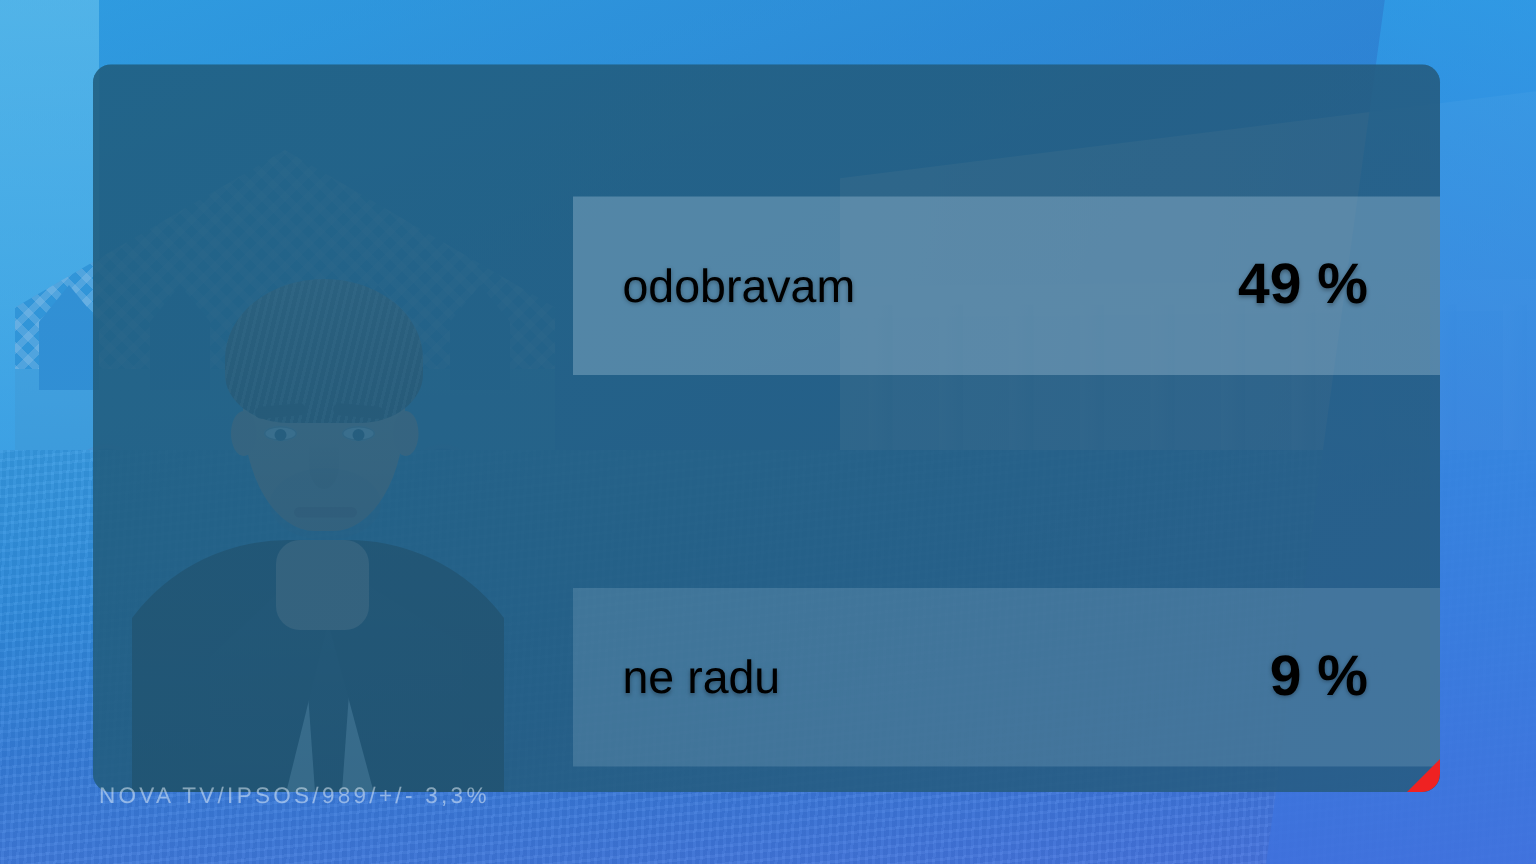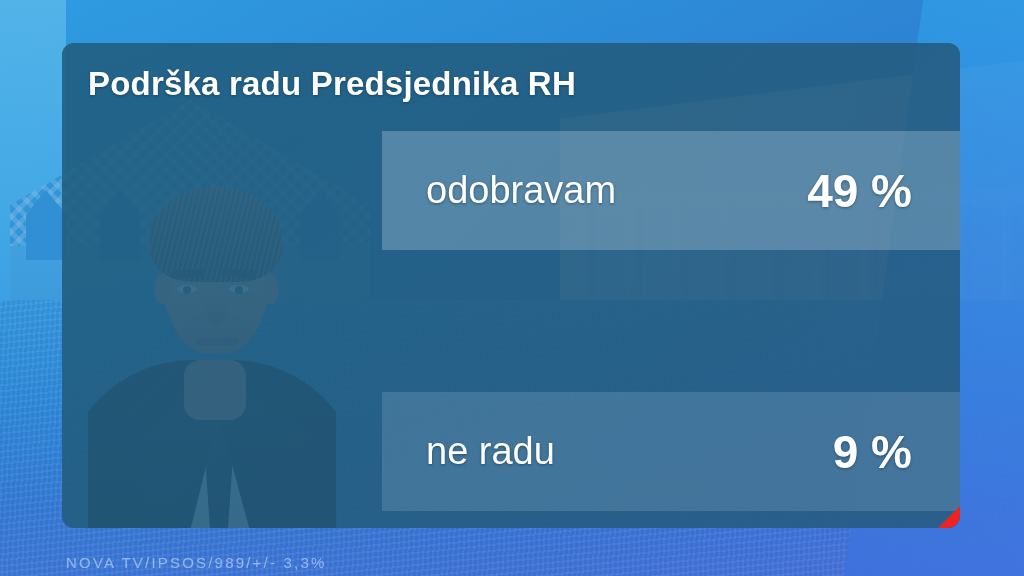--- a/index.html
+++ b/index.html
@@ -211,38 +211,38 @@
 
   
   #rows {
     position:absolute; left:320px; top:88px; width:578px; height:397px;
   }
   .row {
     position:absolute; left:0; width:578px; height:119px;
     display:flex; align-items:center;
   }
   .row .label {
-    position:absolute; left:44px;
-    color:#ffffff; font-size:38px; font-weight:normal;
+    position:absolute; left:33px;
+    color:#000000; font-size:31px; font-weight:normal;
     text-shadow:0 1px 3px rgba(0,0,0,.35);
     white-space:nowrap;
   }
   .row .value {
     position:absolute; right:48px;
-    color:#ffffff; font-size:46px; font-weight:bold;
+    color:#000000; font-size:38px; font-weight:bold;
     text-shadow:0 1px 3px rgba(0,0,0,.35);
     white-space:nowrap;
     text-align:right;
   }
   #row0 { top:0px;   background:rgba(176,206,226,.34); }
   #row1 { top:134px; background:rgba(255,255,255,.00); }
   #row2 { top:261px; background:rgba(176,206,226,.20); }
 
   #source {
-    position:absolute; left:66px; top:554px;
+    position:absolute; left:66px; top:522px;
     color:rgba(228,240,250,.52);
     font-size:15px; letter-spacing:2.2px;
     white-space:nowrap;
   }
 </style>
 </head>
 <body>
 
 <div id="backdrop">
   <div class="bg-sky"></div>
@@ -303,21 +303,20 @@
   <div class="p-eyeR"></div>
   <div class="p-pupL"></div>
   <div class="p-pupR"></div>
   <div class="p-nose"></div>
   <div class="p-mouth"></div>
 </div>
 
 <div id="panel">
   <div class="panel-bg"></div>
 
-  <div id="title">Podrška radu Predsjednika RH</div>
 
   <div id="rows">
 
     <div class="row" id="row0">
       <span class="label">odobravam</span>
       <span class="value">49 %</span>
     </div>
 
 
     <div class="row" id="row2">

